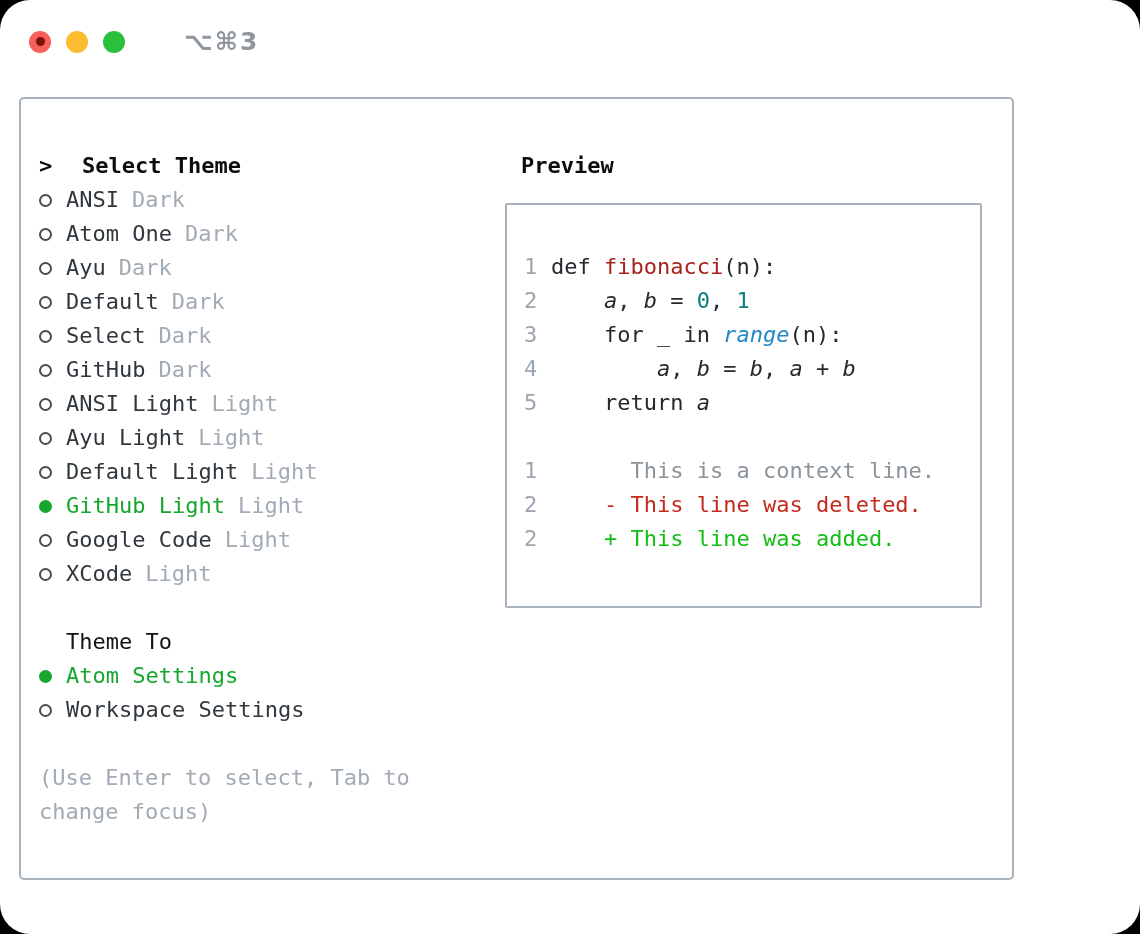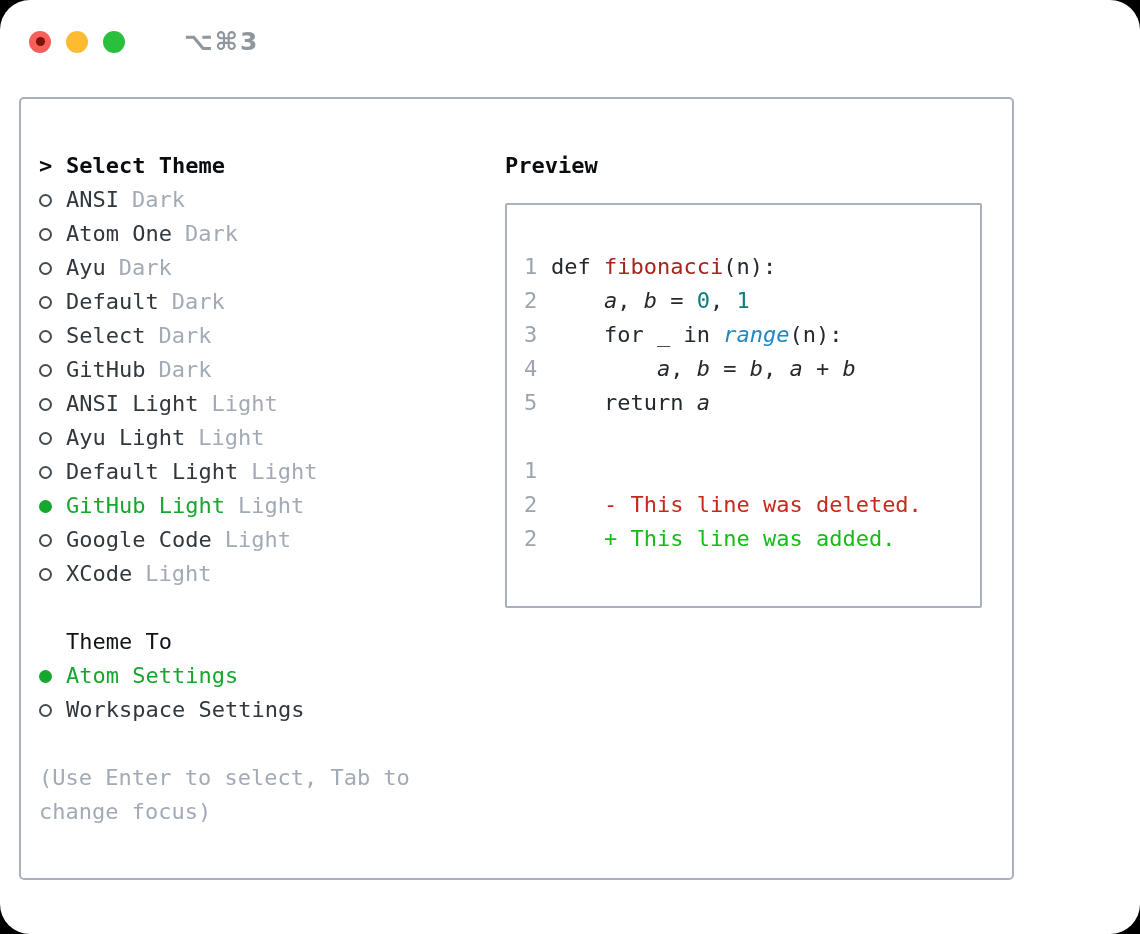--- a/index.html
+++ b/index.html
@@ -18,21 +18,21 @@
   
   .panel{position:absolute;left:19px;top:97px;width:995px;height:783px;box-sizing:border-box;
          border:2px solid #a8b1bc;border-radius:5px;padding:50px 0 0 18px;display:flex;
          font-size:22px;line-height:34px;color:#2e353b;}
   .left{width:466px;flex:none;}
   .right{flex:1;}
 
   .row{height:34px;display:flex;align-items:center;white-space:pre;}
   .marker{width:27px;flex:none;display:flex;align-items:center;}
   .caret{font-weight:700;color:#0a0d10;}
-  .header-label{font-weight:700;color:#0a0d10;}
+  .header-label{font-weight:700;color:#0a0d10;margin-left:16px;}
   .spacer{height:34px;}
 
   .radio{width:13px;height:13px;border-radius:50%;border:2px solid #454c52;box-sizing:border-box;}
   .radio.sel{background:#17a72e;border-color:#17a72e;}
   .theme-row{cursor:pointer;}
   .tname{color:#30373d;}
   .theme-row.sel .tname{color:#17a72e;}
   .tvariant{color:#a2abb5;margin-left:13px;}
   .apply-label{color:#101418;}
   .hint{color:#a2abb5;}
@@ -135,20 +135,21 @@
             <div class="cline">
               <span class="ln">5</span>
               <pre class="ct"><span class="tok-p">    return </span><span class="tok-v">a</span></pre>
             </div>
             <div class="cline">
               <span class="ln"></span>
               <pre class="ct"></pre>
             </div>
             <div class="cline">
               <span class="ln">1</span>
+              <pre class="ct"><span class="tok-ctx">      This is a context line.</span></pre>
             </div>
             <div class="cline">
               <span class="ln">2</span>
               <pre class="ct"><span class="tok-del">    - This line was deleted.</span></pre>
             </div>
             <div class="cline">
               <span class="ln">2</span>
               <pre class="ct"><span class="tok-add">    + This line was added.</span></pre>
             </div>
           </div>

